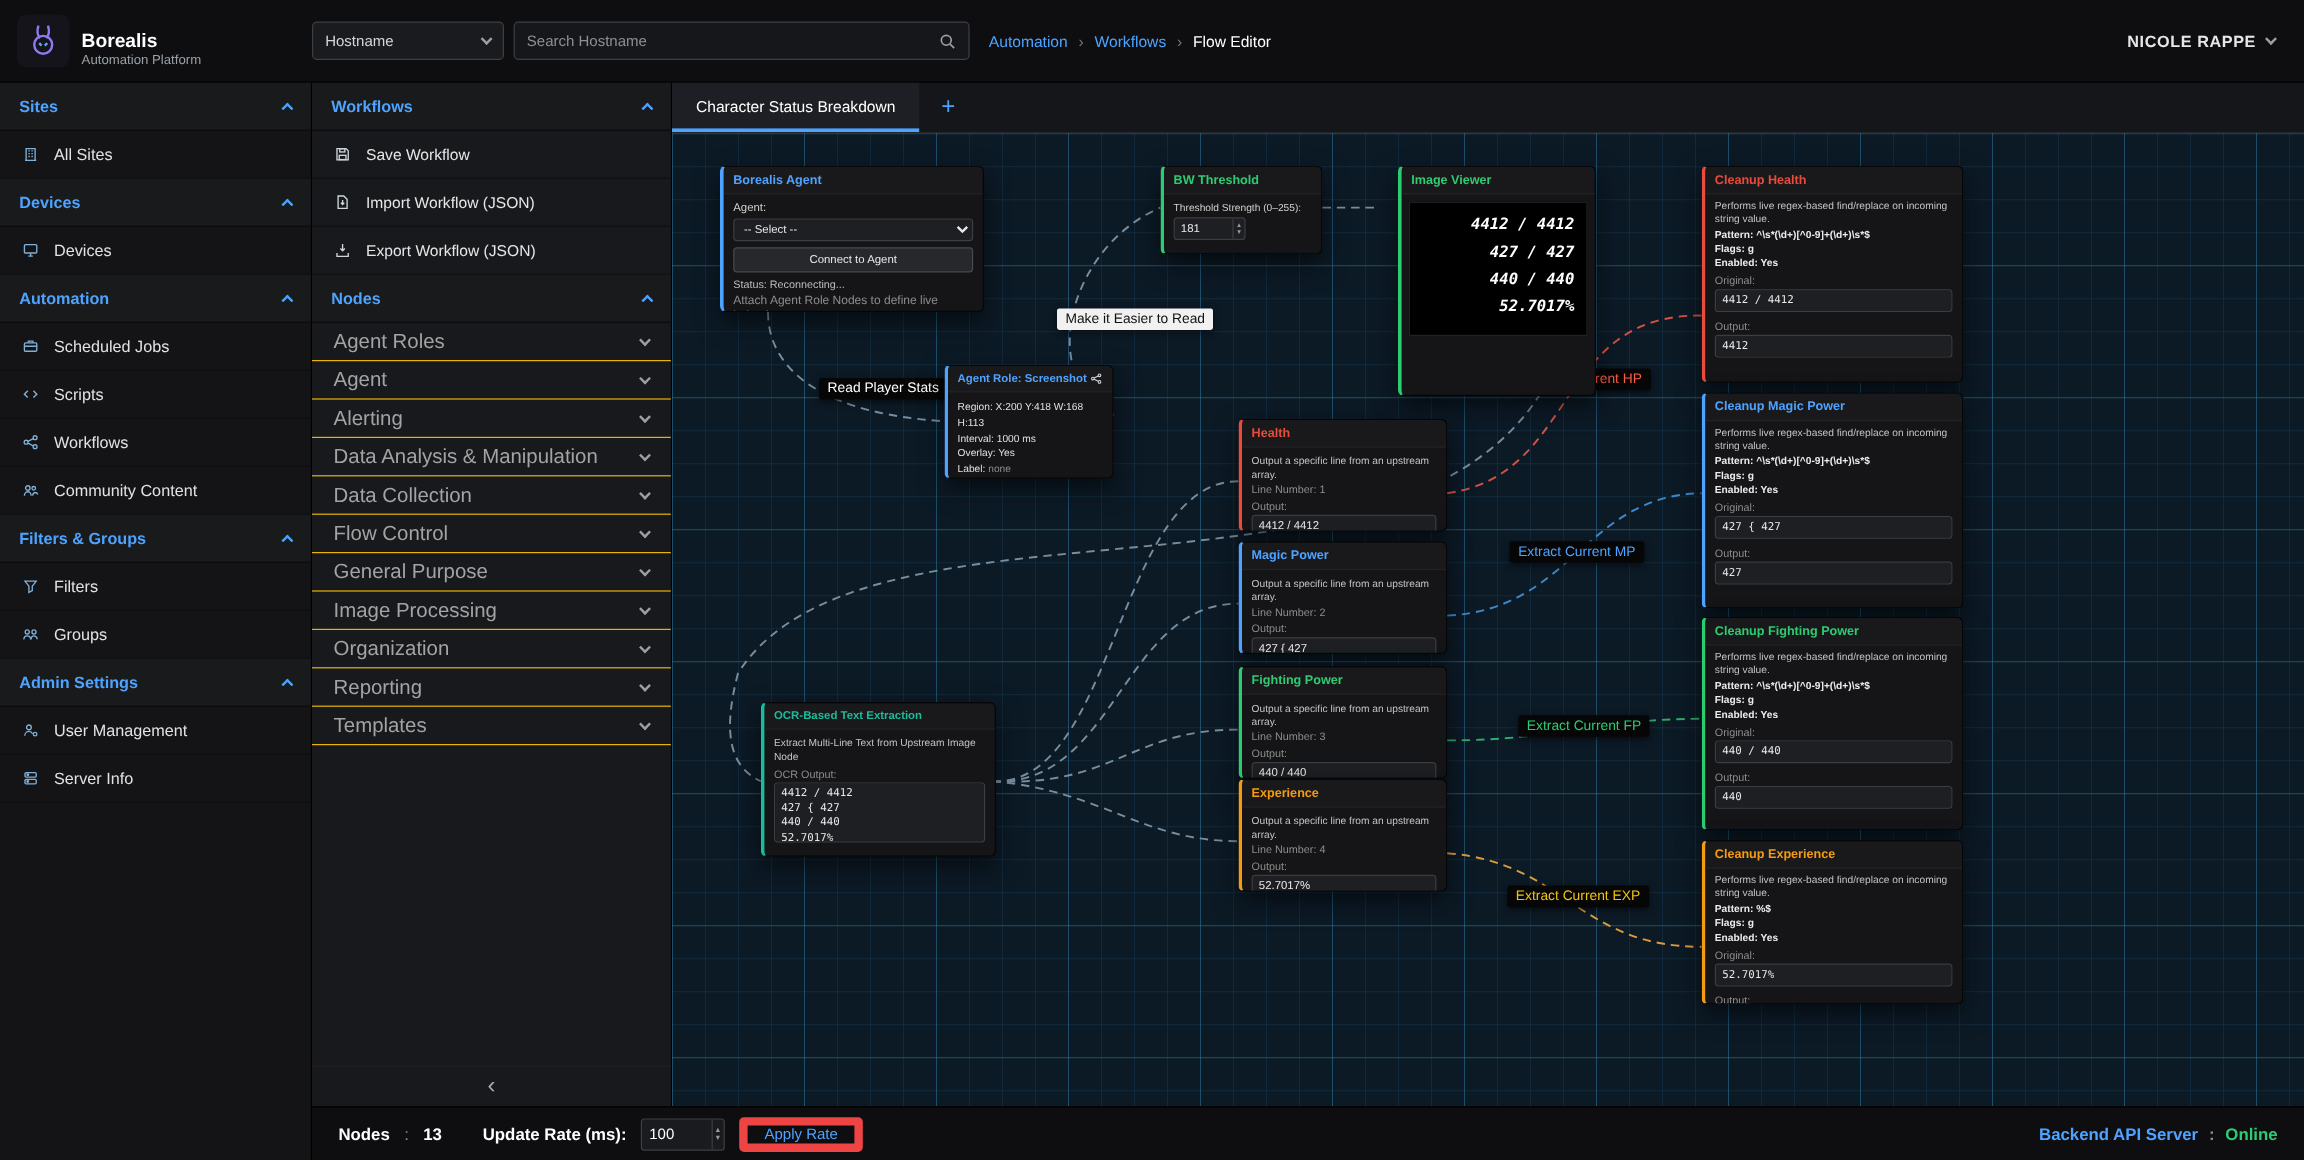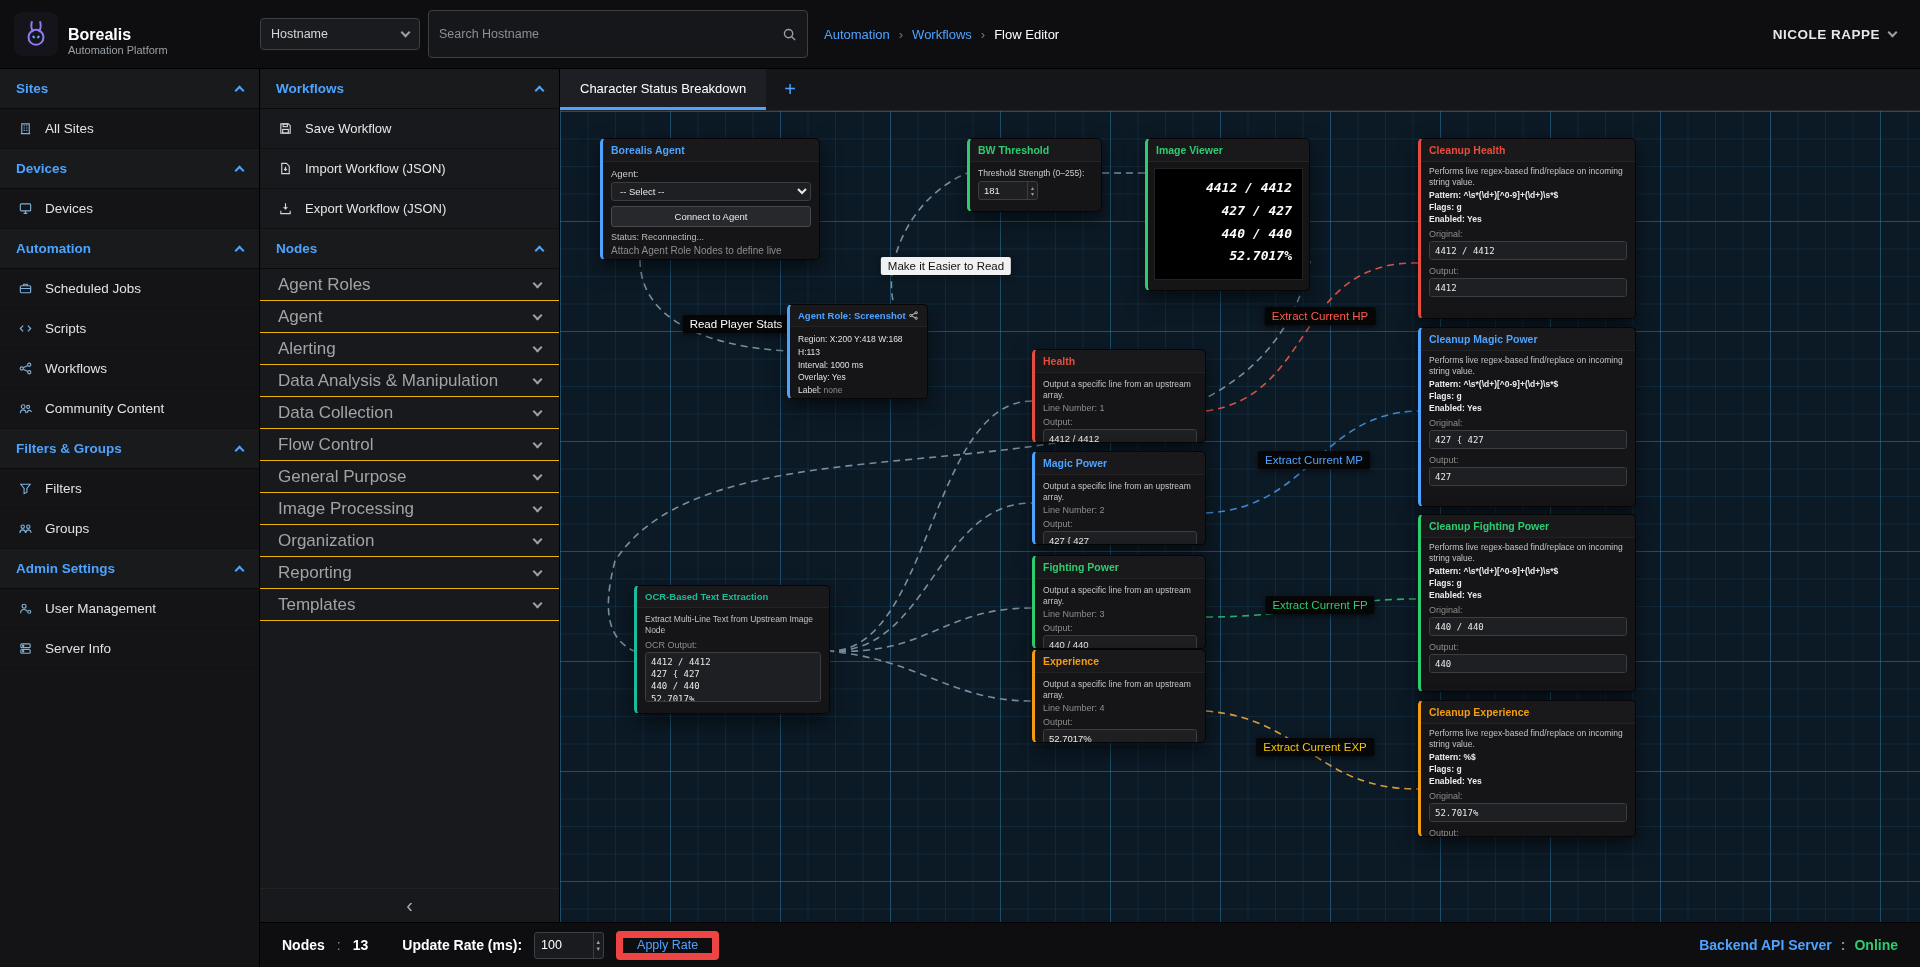--- a/index.html
+++ b/index.html
@@ -7,21 +7,21 @@
   body{background:#0d0d10;font-family:"Liberation Sans","DejaVu Sans",sans-serif;color:#e6e6e6;overflow:hidden;position:relative}
   svg{display:block}
 
   
   .topbar{position:absolute;left:0;top:0;width:1920px;height:69px;background:#0e0e11;border-bottom:1px solid #000;display:flex;align-items:center}
   .brand{display:flex;align-items:flex-end;gap:10px;padding:0 14px;width:260px}
   .logo{width:44px;height:44px;border-radius:8px;background:#14141a;display:flex;align-items:center;justify-content:center}
   .brand-name{font-size:16px;font-weight:bold;color:#fff;line-height:1.15}
   .brand-sub{font-size:11px;color:#9aa0a6;font-weight:normal}
   .host-select{width:160px;height:32px;background:#1a1b1e;border:1px solid #3c3f44;border-radius:4px;display:flex;align-items:center;justify-content:space-between;padding:0 10px;font-size:12.5px;color:#d6d6d6;cursor:pointer}
-  .search-box{width:380px;height:48px;background:#16171a;border:1px solid #3c3f44;border-radius:4px;display:flex;align-items:center;justify-content:space-between;padding:0 10px;margin-left:8px}
+  .search-box{width:380px;height:32px;background:#16171a;border:1px solid #3c3f44;border-radius:4px;display:flex;align-items:center;justify-content:space-between;padding:0 10px;margin-left:8px}
   .search-box input{background:transparent;border:none;outline:none;color:#d6d6d6;font-size:12.5px;width:330px}
   .search-box input::placeholder{color:#8a9095}
   .breadcrumb{margin-left:16px;display:flex;gap:9px;font-size:13px;align-items:center;white-space:nowrap}
   .bc-link{color:#4da3ff;cursor:pointer}
   .bc-sep{color:#777}
   .bc-current{color:#fff}
   .user{margin-left:auto;margin-right:24px;display:flex;align-items:center;gap:9px;font-size:13.5px;font-weight:bold;letter-spacing:.5px;cursor:pointer}
   .chev{width:7px;height:7px;border-right:2px solid #9aa0a6;border-bottom:2px solid #9aa0a6;display:inline-block;transform:rotate(45deg);margin-top:-3px}
   .chev.up{transform:rotate(-135deg);margin-top:3px}
   .chev.blue{border-color:#4da3ff}
@@ -392,21 +392,21 @@
       <div class="num-wrap">
           <input value="181" style="">
           <div class="spin">
             <span>▴</span>
             <span>▾</span>
           </div>
         </div>
     </div>
   </div>
 
-  <div class="node" style="left:585px;top:27px;width:165px;height:153px;border-left-color:#2ecc71">
+  <div class="node" style="left:605px;top:27px;width:165px;height:192px;border-left-color:#2ecc71">
     <div class="node-header">
         <span class="node-title" style="color:#2ecc71">Image Viewer</span>
       </div>
     <div class="iv-screen">4412 / 4412
 427 / 427
 440 / 440
 52.7017%</div>
   </div>
 
   <div class="node" style="left:227px;top:193px;width:141px;height:95px;border-left-color:#4da3ff">

